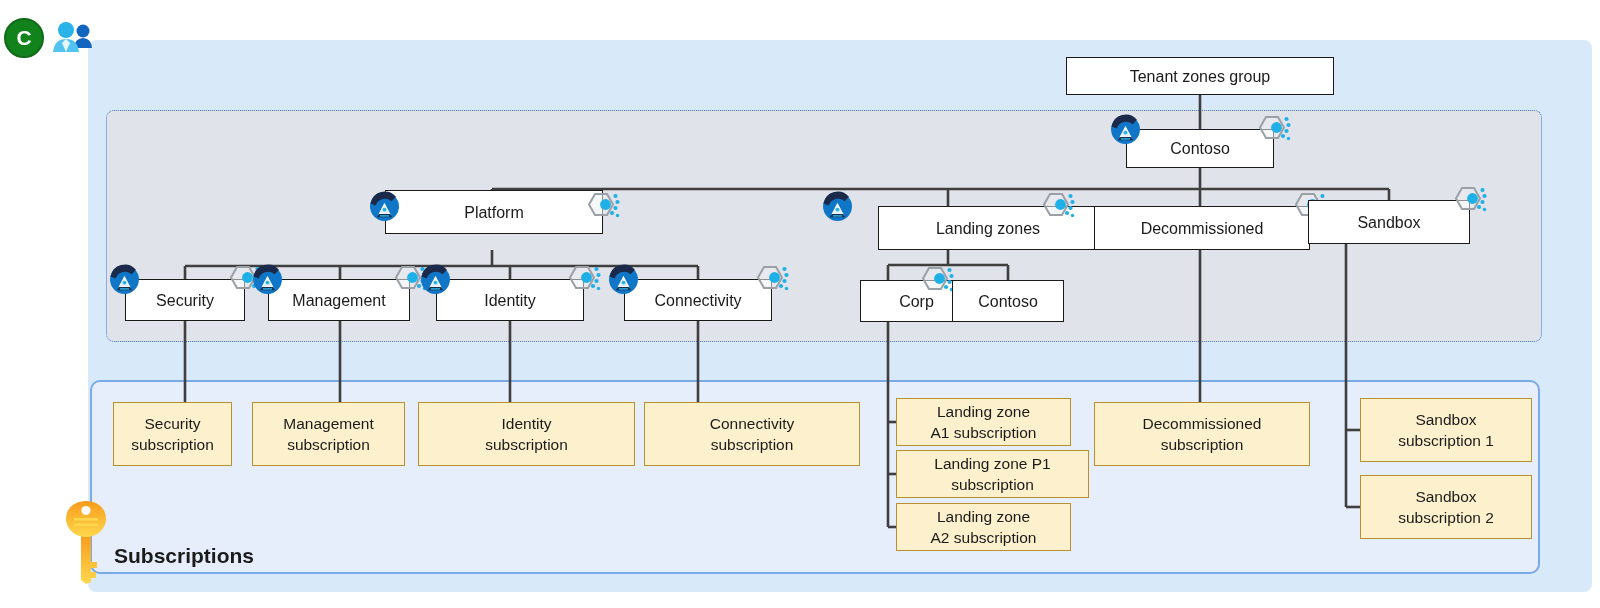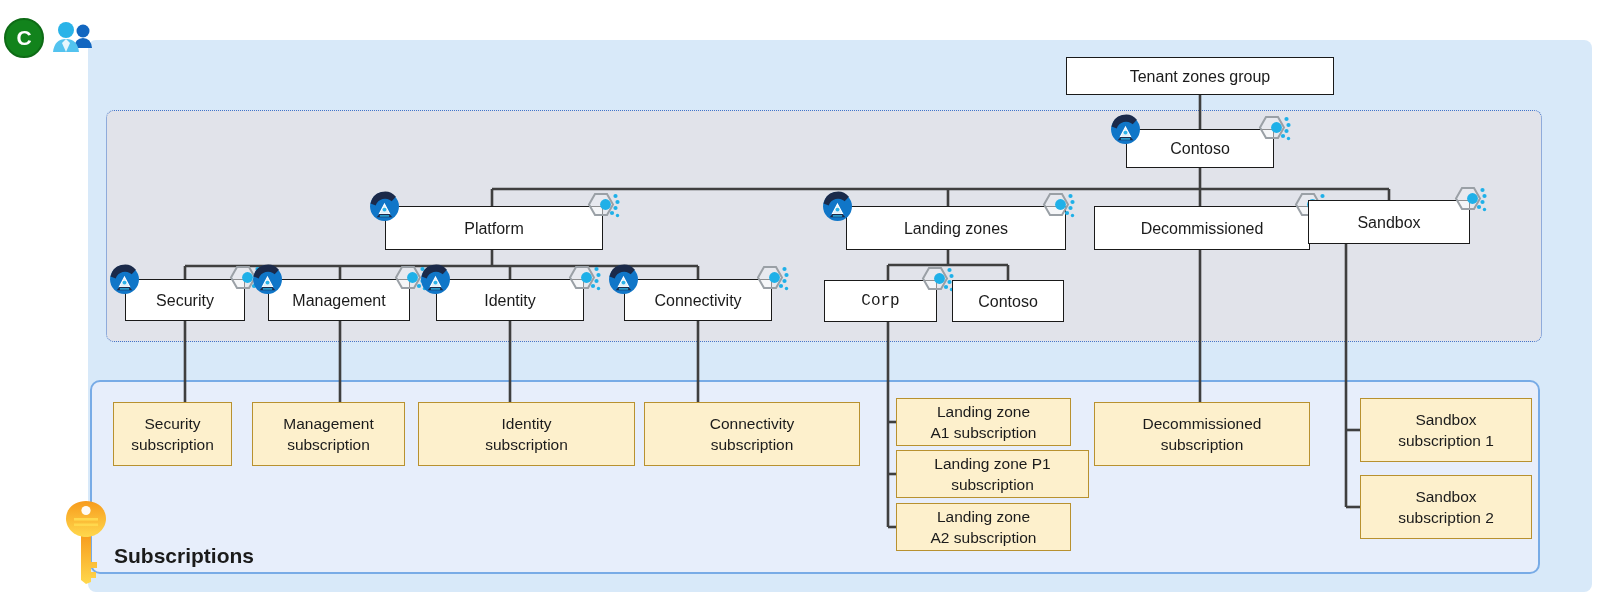--- a/index.html
+++ b/index.html
@@ -87,41 +87,41 @@
         </svg></span>
       <span class="icon" style="left: 1254px; top: 113px;"><svg width="38" height="33" viewBox="0 0 38 33">
           <path d="M12 4 L24 4 L30 14.5 L24 25 L12 25 L6 14.5 Z" fill="#eceef2" fill-opacity="0.55" stroke="#9aa0a6" stroke-width="2"></path>
           <circle cx="22.5" cy="14.5" r="5.4" fill="#1fb0e8"></circle>
           <circle cx="32.5" cy="6" r="2.1" fill="#1fb0e8"></circle>
           <circle cx="34.5" cy="12" r="2.1" fill="#1fb0e8"></circle>
           <circle cx="32.5" cy="18" r="2.1" fill="#1fb0e8"></circle>
           <circle cx="29" cy="23" r="2.1" fill="#1fb0e8"></circle>
           <circle cx="34.5" cy="25.5" r="1.7" fill="#1fb0e8"></circle>
         </svg></span>
-      <div class="node" style="left: 385px; top: 206px; width: 218px; height: 44px;">
+      <div class="node" style="left: 385px; top: 190px; width: 218px; height: 44px;">
         <span>Platform</span>
       </div>
       <span class="icon" style="left: 369px; top: 191px;"><svg width="31" height="31" viewBox="0 0 30 30">
           <circle cx="15" cy="15" r="14" fill="#1076c8"></circle>
           <path d="M1.5 12 A 14 14 0 0 1 26 5.5 L 22 10 A 9.5 9.5 0 0 0 6.5 14 Z" fill="#1b2a4a"></path>
           <path d="M15 12.5 L20 22 H10 Z" fill="#dff0fa" stroke="#ffffff" stroke-width="1"></path>
           <circle cx="15" cy="18" r="1.9" fill="#2bb3e8"></circle>
           <path d="M7.5 25.5 h15 l-2.5 -3.2 h-10 Z" fill="#1b2a4a"></path>
           <rect x="10.5" y="23.4" width="9" height="1.4" fill="#2bb3e8"></rect>
         </svg></span>
       <span class="icon" style="left: 583px; top: 190px;"><svg width="38" height="33" viewBox="0 0 38 33">
           <path d="M12 4 L24 4 L30 14.5 L24 25 L12 25 L6 14.5 Z" fill="#eceef2" fill-opacity="0.55" stroke="#9aa0a6" stroke-width="2"></path>
           <circle cx="22.5" cy="14.5" r="5.4" fill="#1fb0e8"></circle>
           <circle cx="32.5" cy="6" r="2.1" fill="#1fb0e8"></circle>
           <circle cx="34.5" cy="12" r="2.1" fill="#1fb0e8"></circle>
           <circle cx="32.5" cy="18" r="2.1" fill="#1fb0e8"></circle>
           <circle cx="29" cy="23" r="2.1" fill="#1fb0e8"></circle>
           <circle cx="34.5" cy="25.5" r="1.7" fill="#1fb0e8"></circle>
         </svg></span>
-      <div class="node" style="left: 846px; top: 206px; width: 220px; height: 44px;">
+      <div class="node" style="left: 878px; top: 206px; width: 220px; height: 44px;">
         <span>Landing zones</span>
       </div>
       <span class="icon" style="left: 822px; top: 191px;"><svg width="31" height="31" viewBox="0 0 30 30">
           <circle cx="15" cy="15" r="14" fill="#1076c8"></circle>
           <path d="M1.5 12 A 14 14 0 0 1 26 5.5 L 22 10 A 9.5 9.5 0 0 0 6.5 14 Z" fill="#1b2a4a"></path>
           <path d="M15 12.5 L20 22 H10 Z" fill="#dff0fa" stroke="#ffffff" stroke-width="1"></path>
           <circle cx="15" cy="18" r="1.9" fill="#2bb3e8"></circle>
           <path d="M7.5 25.5 h15 l-2.5 -3.2 h-10 Z" fill="#1b2a4a"></path>
           <rect x="10.5" y="23.4" width="9" height="1.4" fill="#2bb3e8"></rect>
         </svg></span>
@@ -231,21 +231,21 @@
         </svg></span>
       <span class="icon" style="left: 752px; top: 263px;"><svg width="38" height="33" viewBox="0 0 38 33">
           <path d="M12 4 L24 4 L30 14.5 L24 25 L12 25 L6 14.5 Z" fill="#eceef2" fill-opacity="0.55" stroke="#9aa0a6" stroke-width="2"></path>
           <circle cx="22.5" cy="14.5" r="5.4" fill="#1fb0e8"></circle>
           <circle cx="32.5" cy="6" r="2.1" fill="#1fb0e8"></circle>
           <circle cx="34.5" cy="12" r="2.1" fill="#1fb0e8"></circle>
           <circle cx="32.5" cy="18" r="2.1" fill="#1fb0e8"></circle>
           <circle cx="29" cy="23" r="2.1" fill="#1fb0e8"></circle>
           <circle cx="34.5" cy="25.5" r="1.7" fill="#1fb0e8"></circle>
         </svg></span>
-      <div class="node" style="left: 824px; top: 280px; width: 113px; height: 42px; font-family: Liberation Mono, monospace;">
+      <div class="node" style="left: 860px; top: 280px; width: 113px; height: 42px;">
         <span>Corp</span>
       </div>
       <span class="icon" style="left: 917px; top: 264px;"><svg width="38" height="33" viewBox="0 0 38 33">
           <path d="M12 4 L24 4 L30 14.5 L24 25 L12 25 L6 14.5 Z" fill="#eceef2" fill-opacity="0.55" stroke="#9aa0a6" stroke-width="2"></path>
           <circle cx="22.5" cy="14.5" r="5.4" fill="#1fb0e8"></circle>
           <circle cx="32.5" cy="6" r="2.1" fill="#1fb0e8"></circle>
           <circle cx="34.5" cy="12" r="2.1" fill="#1fb0e8"></circle>
           <circle cx="32.5" cy="18" r="2.1" fill="#1fb0e8"></circle>
           <circle cx="29" cy="23" r="2.1" fill="#1fb0e8"></circle>
           <circle cx="34.5" cy="25.5" r="1.7" fill="#1fb0e8"></circle>

